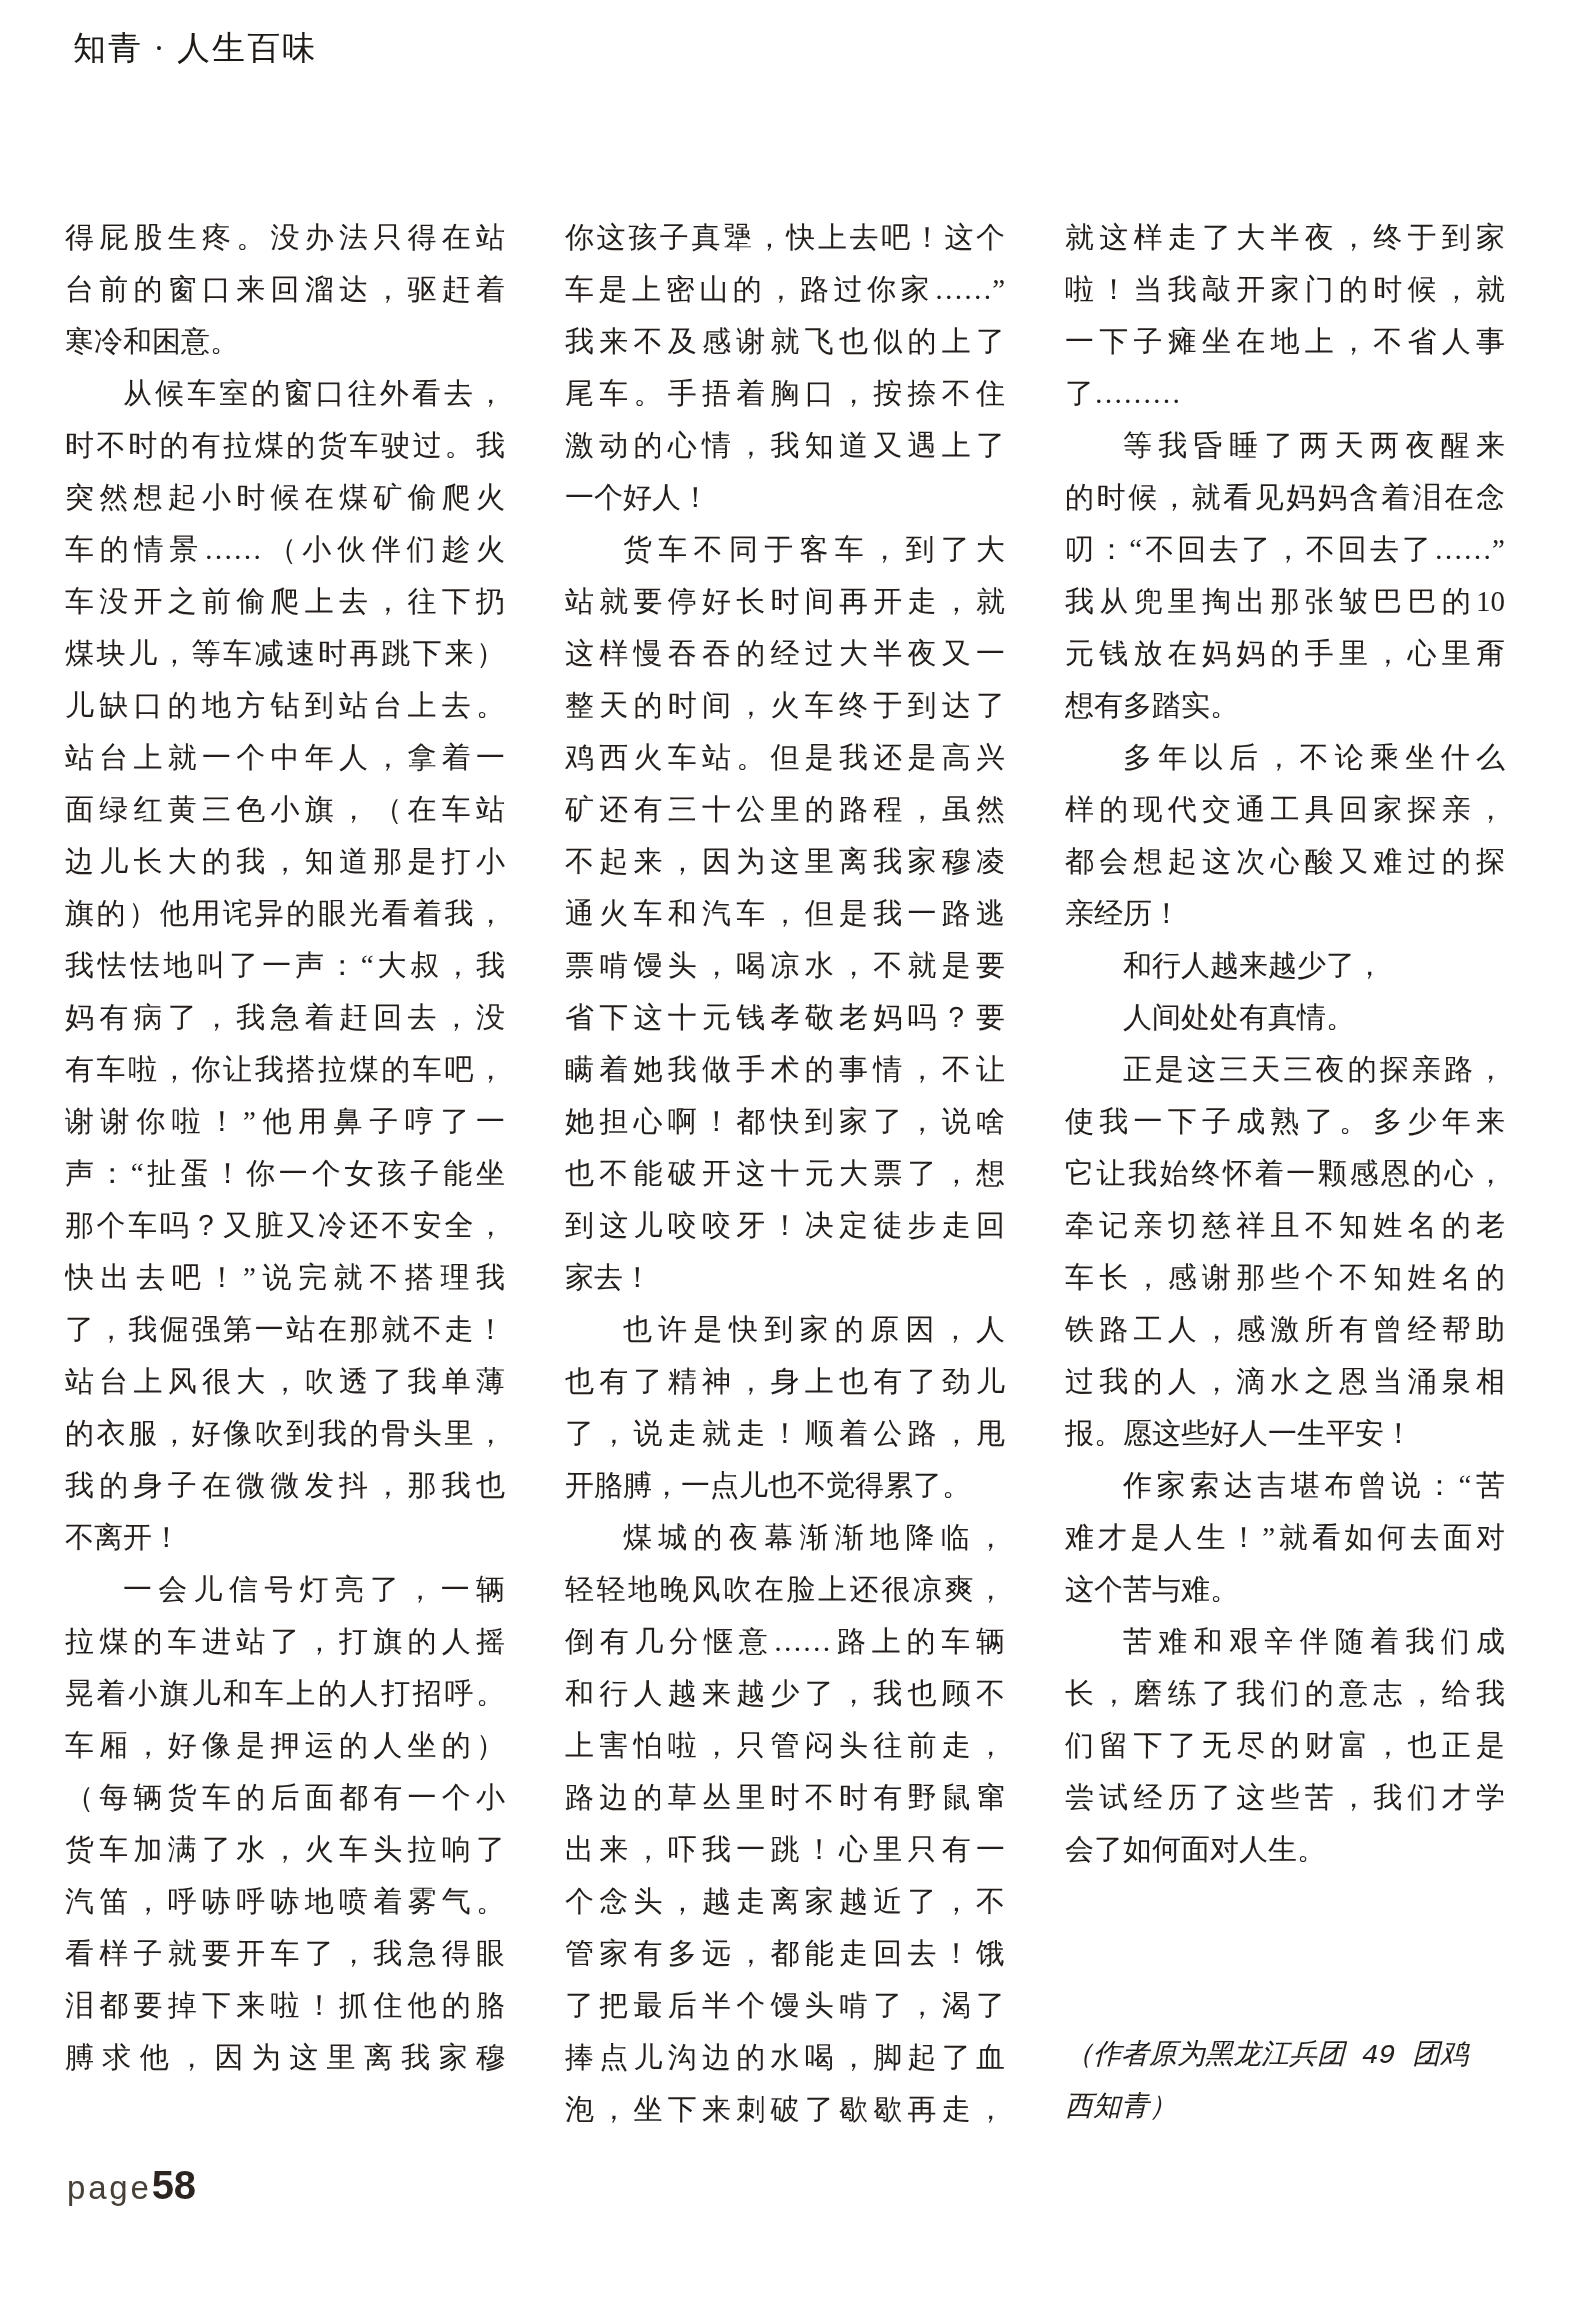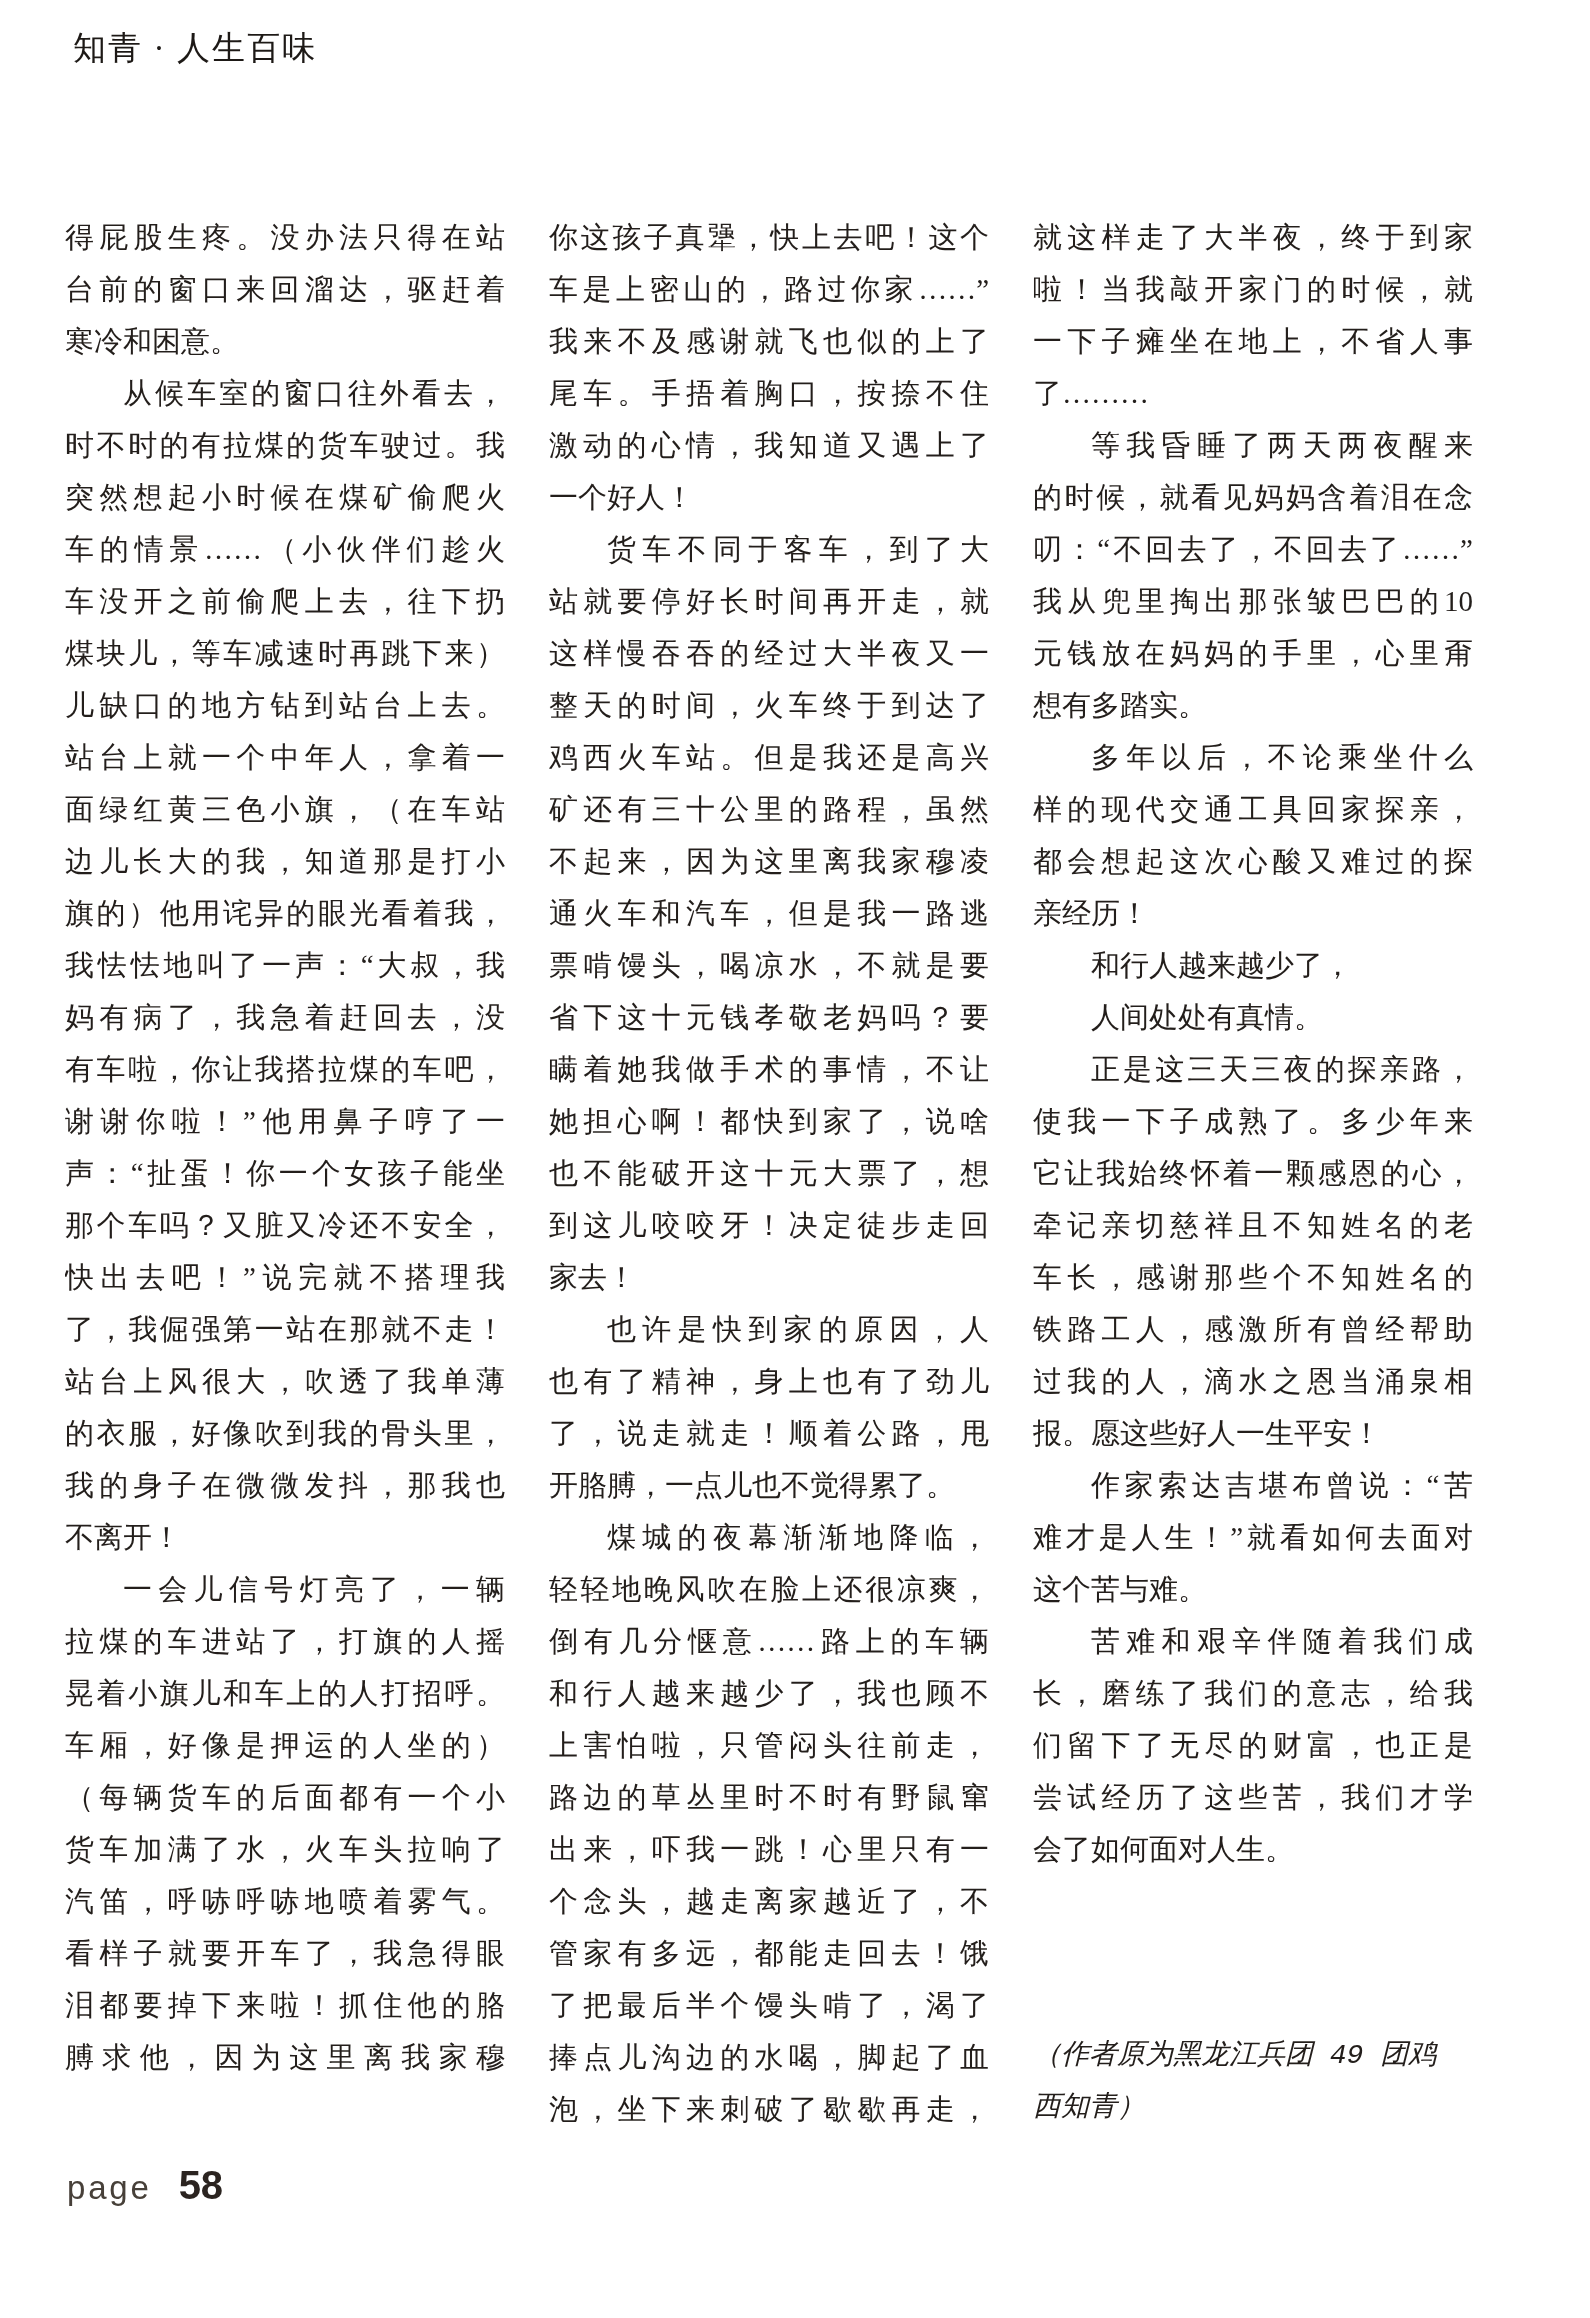--- a/index.html
+++ b/index.html
@@ -17,21 +17,21 @@
     font-size:33px;
     letter-spacing:2.1px;
     color:#1d1916;
     white-space:nowrap;
     margin-left:28px;
   }
   .columns{
     position:absolute;
     left:65px;top:211px;
     display:flex;
-    gap:44px;
+    gap:60px;
   }
   .column{
     width:440px;
   }
   .line{
     height:52px;
     line-height:52px;
     font-size:29px;
     text-align:justify;
     text-align-last:justify;
@@ -62,21 +62,20 @@
   }
   .footer-label{
     font-size:33px;
     color:#474039;
     letter-spacing:2.8px;
   }
   .footer-number{
     font-size:40px;
     font-weight:600;
     color:#2b2420;
-    margin-left:27px;
   }
 </style>
 </head>
 <body>
 
 <div class="page-header">知青 · 人生百味</div>
 
 <div class="columns">
   <div class="column">
       <div class="line">得屁股生疼。没办法只得在站</div>

